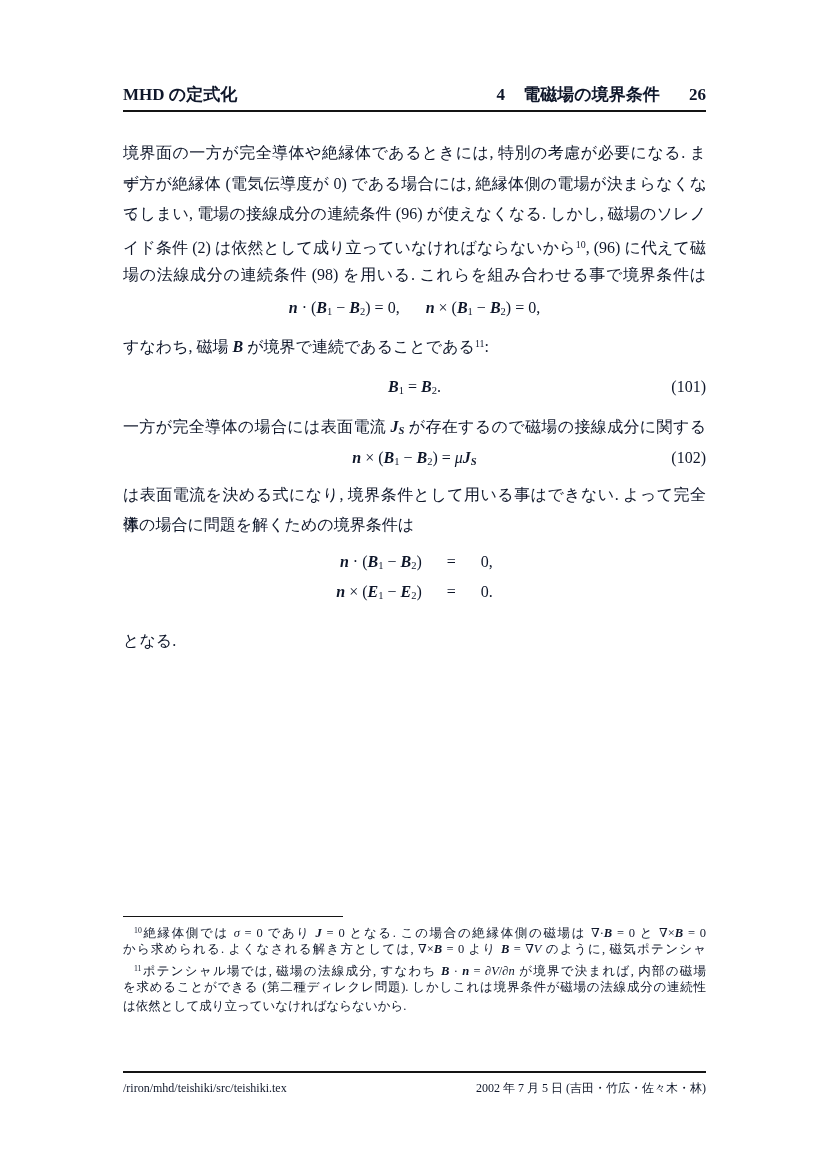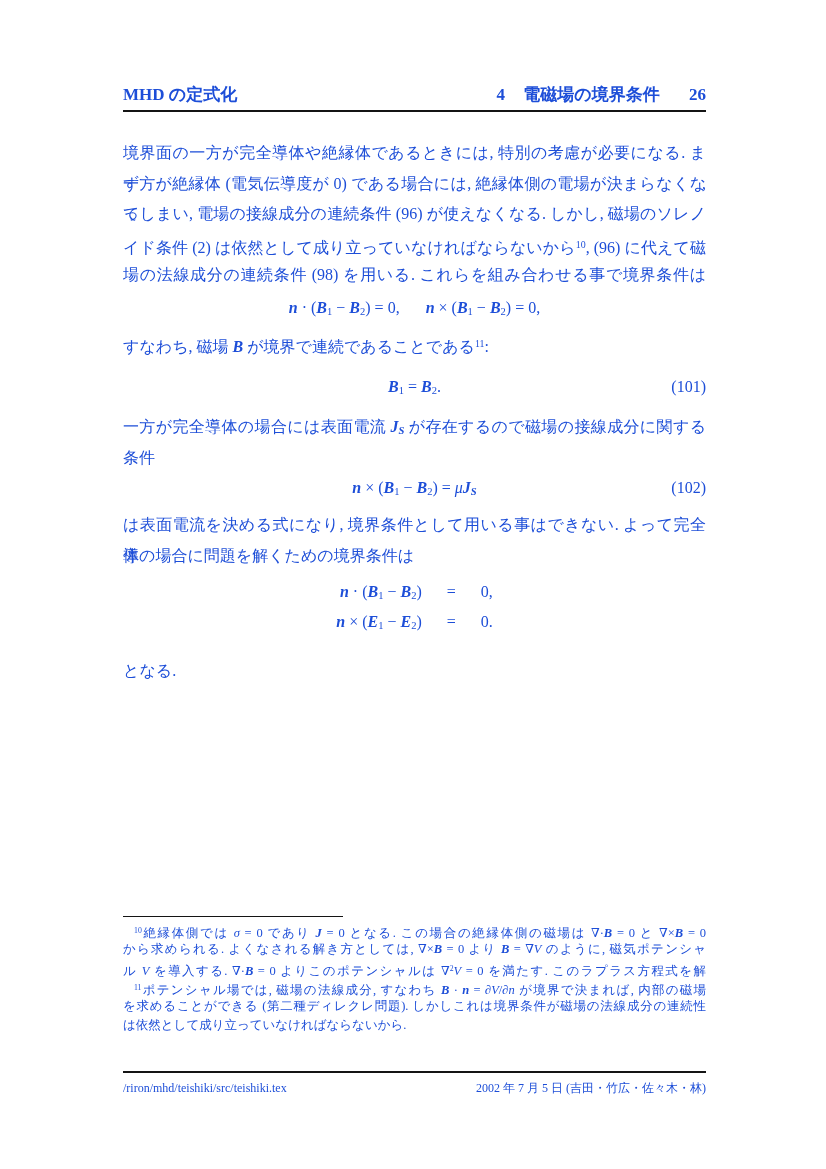--- a/index.html
+++ b/index.html
@@ -1,20 +1,20 @@
 <!DOCTYPE html>
 <html lang="ja"><head>
 <meta charset="utf-8">
 <style>
   html,body{margin:0;padding:0;background:#e8e8e8;}
   .page{
     position:relative;
     width:826px;height:1169px;
     background:#ffffff;
-    color:#1d4ed8;
+    color:#0f172a;
     font-family:"Liberation Serif","DejaVu Serif",serif;
     overflow:hidden;
     margin:0 auto;
     text-decoration:underline;
   }
   
   .page-header{
     position:absolute;left:123px;top:84px;width:583px;
     display:flex;justify-content:space-between;align-items:baseline;
     font-weight:bold;font-size:17px;line-height:22px;
@@ -96,21 +96,20 @@
         <div class="tline just"><span>イド条件 (2) は依然として成り立っていなければならないから</span><span class="r-sup">10</span><span>, (96) に代えて磁</span></div>
         <div class="tline just"><span>場の法線成分の連続条件 (98) を用いる. これらを組み合わせる事で境界条件は</span></div>
       </div>
       <div class="display sk-a"><span class="eqbody"><span class="r-v">n</span><span> · (</span><span class="r-v">B</span><span class="r-sub">1</span><span> − </span><span class="r-v">B</span><span class="r-sub">2</span><span>) = 0,</span><span class="r-gap"></span><span class="r-v">n</span><span> × (</span><span class="r-v">B</span><span class="r-sub">1</span><span> − </span><span class="r-v">B</span><span class="r-sub">2</span><span>) = 0,</span></span></div>
       <div class="para">
         <div class="tline"><span>すなわち, 磁場 </span><span class="r-v">B</span><span> が境界で連続であることである</span><span class="r-sup">11</span><span>:</span></div>
       </div>
       <div class="display sk-b"><span class="eqbody"><span class="r-v">B</span><span class="r-sub">1</span><span> = </span><span class="r-v">B</span><span class="r-sub">2</span><span>.</span></span><span class="eqnum">(101)</span></div>
       <div class="para">
         <div class="tline just"><span>一方が完全導体の場合には表面電流 </span><span class="r-v">J</span><span class="r-v r-sub">S</span><span> が存在するので磁場の接線成分に関する</span></div>
-        <div class="tline"><span>条件</span></div>
       </div>
       <div class="display sk-c"><span class="eqbody"><span class="r-v">n</span><span> × (</span><span class="r-v">B</span><span class="r-sub">1</span><span> − </span><span class="r-v">B</span><span class="r-sub">2</span><span>) = </span><span class="r-i">μ</span><span class="r-v">J</span><span class="r-v r-sub">S</span></span><span class="eqnum">(102)</span></div>
       <div class="para">
         <div class="tline just"><span>は表面電流を決める式になり, 境界条件として用いる事はできない. よって完全導</span></div>
         <div class="tline"><span>体の場合に問題を解くための境界条件は</span></div>
       </div>
       <div class="align">
         <div class="acell a-lhs"><span class="r-v">n</span><span> · (</span><span class="r-v">B</span><span class="r-sub">1</span><span> − </span><span class="r-v">B</span><span class="r-sub">2</span><span>)</span></div>
         <div class="acell a-rel">=</div>
         <div class="acell a-rhs"><span>0,</span></div>
@@ -121,21 +120,20 @@
       <div class="para mt-p5">
         <div class="tline"><span>となる.</span></div>
       </div>
     </div>
 
   <div class="footnote-rule"></div>
   <div class="footnotes">
       <div class="para">
         <div class="tline just ind"><span class="r-sup">10</span><span>絶縁体側では </span><span class="r-i">σ</span><span> = 0 であり </span><span class="r-v">J</span><span> = 0 となる. この場合の絶縁体側の磁場は ∇·</span><span class="r-v">B</span><span> = 0 と ∇×</span><span class="r-v">B</span><span> = 0</span></div>
         <div class="tline just"><span>から求められる. よくなされる解き方としては, ∇×</span><span class="r-v">B</span><span> = 0 より </span><span class="r-v">B</span><span> = ∇</span><span class="r-i">V</span><span> のように, 磁気ポテンシャ</span></div>
-        <div class="tline just"><span>ル </span><span class="r-i">V</span><span> を導入する. ∇·</span><span class="r-v">B</span><span> = 0 よりこのポテンシャルは ∇</span><span class="r-sup">2</span><span class="r-i">V</span><span> = 0 を満たす. このラプラス方程式を解</span></div>
       </div>
       <div class="para">
         <div class="tline just ind"><span class="r-sup">11</span><span>ポテンシャル場では, 磁場の法線成分, すなわち </span><span class="r-v">B</span><span> · </span><span class="r-v">n</span><span> = </span><span class="r-i">∂V</span><span>/</span><span class="r-i">∂n</span><span> が境界で決まれば, 内部の磁場</span></div>
         <div class="tline just"><span>を求めることができる (第二種ディレクレ問題). しかしこれは境界条件が磁場の法線成分の連続性</span></div>
         <div class="tline"><span>は依然として成り立っていなければならないから.</span></div>
       </div>
     </div>
 
   <div class="footer-rule"></div>
   <div class="page-footer">

